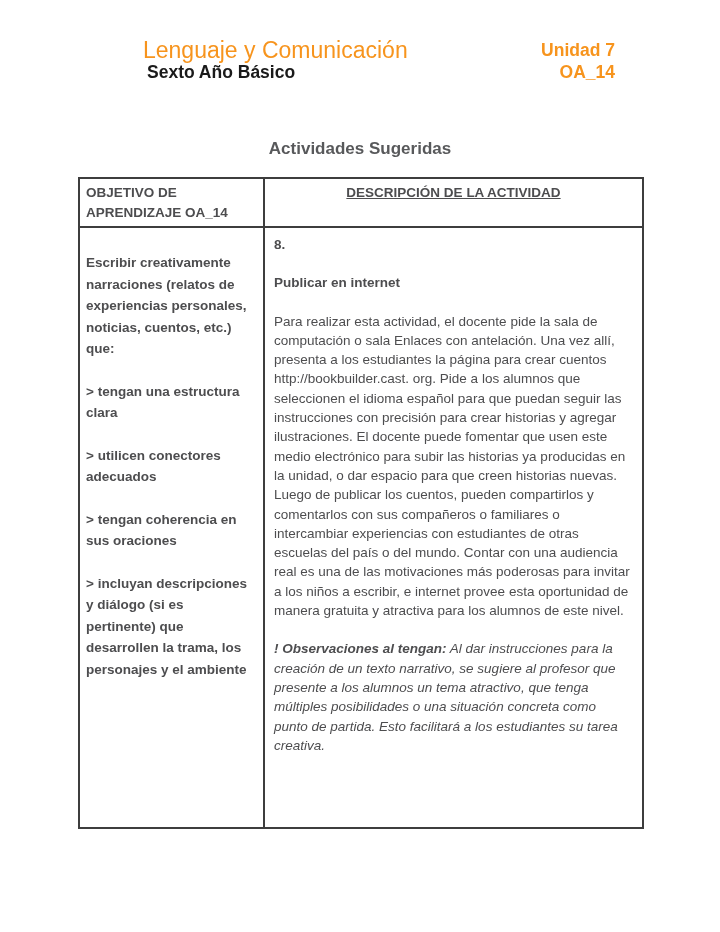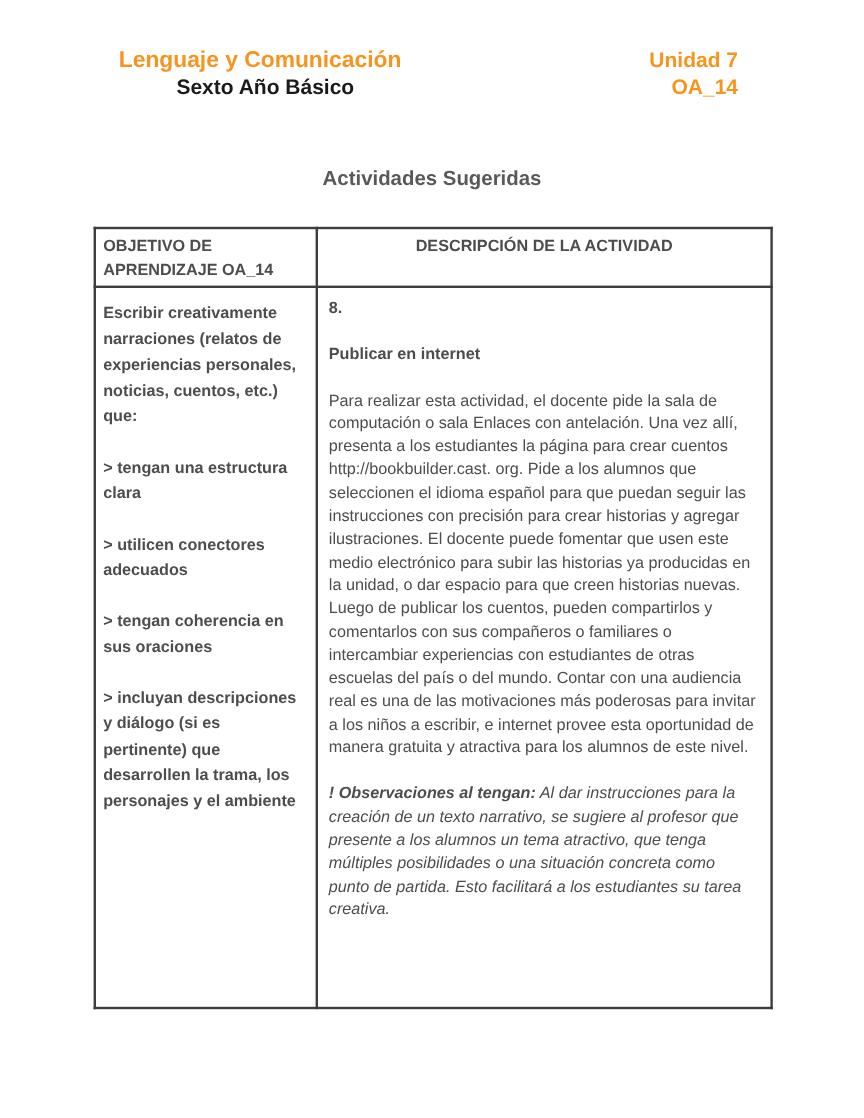--- a/index.html
+++ b/index.html
@@ -22,24 +22,25 @@
 
   
   .doc-header{
     display:flex;
     justify-content:space-between;
     align-items:flex-start;
     padding:39px 105px 0 99px;
   }
   .subject{
     color:var(--accent-orange,#F7941D);
-    font-weight:bold;
-    font-size:19px;
+    font-weight:normal;
+    font-size:23px;
     line-height:23px;
     white-space:nowrap;
+    margin-left:44px;
   }
   .grade{
     color:var(--near-black,#1A1A1A);
     font-weight:bold;
     font-size:17.5px;
     line-height:21px;
     white-space:nowrap;
     margin-left:48px;
   }
   .header-right{text-align:right;}
@@ -56,45 +57,45 @@
     margin:56px 0 0 0;
     text-align:center;
     font-size:17px;
     font-weight:bold;
     color:var(--heading-gray,#58595B);
     line-height:20px;
   }
 
   
   .activity-table{
-    margin:30px 0 0 78px;
+    margin:18px 0 0 78px;
     width:566px;
     border-collapse:collapse;
     table-layout:fixed;
   }
   .activity-table th,
   .activity-table td{
     border:2px solid var(--border-color,#3D3D3D);
     vertical-align:top;
     font-size:13.5px;
     color:var(--text-gray,#4D4D4F);
   }
   .col-objective{width:185px;}
   .activity-table th{
     height:48px;
     padding:4px 6px;
     font-weight:bold;
     line-height:19.5px;
   }
   th.col-objective{text-align:left;}
-  th.col-description{text-align:center;}
+  th.col-description{text-align:center;text-decoration:underline;}
 
   .activity-table tbody tr{height:601px;}
 
-  .objective-cell{padding:10px 6px;}
+  .objective-cell{padding:24px 6px;}
   .objective-cell p{
     margin:0 0 21px 0;
     font-weight:bold;
     line-height:21.5px;
   }
 
   .description-cell{padding:7px 9px;}
   .description-cell p{
     margin:0 0 19px 0;
     line-height:19.3px;

